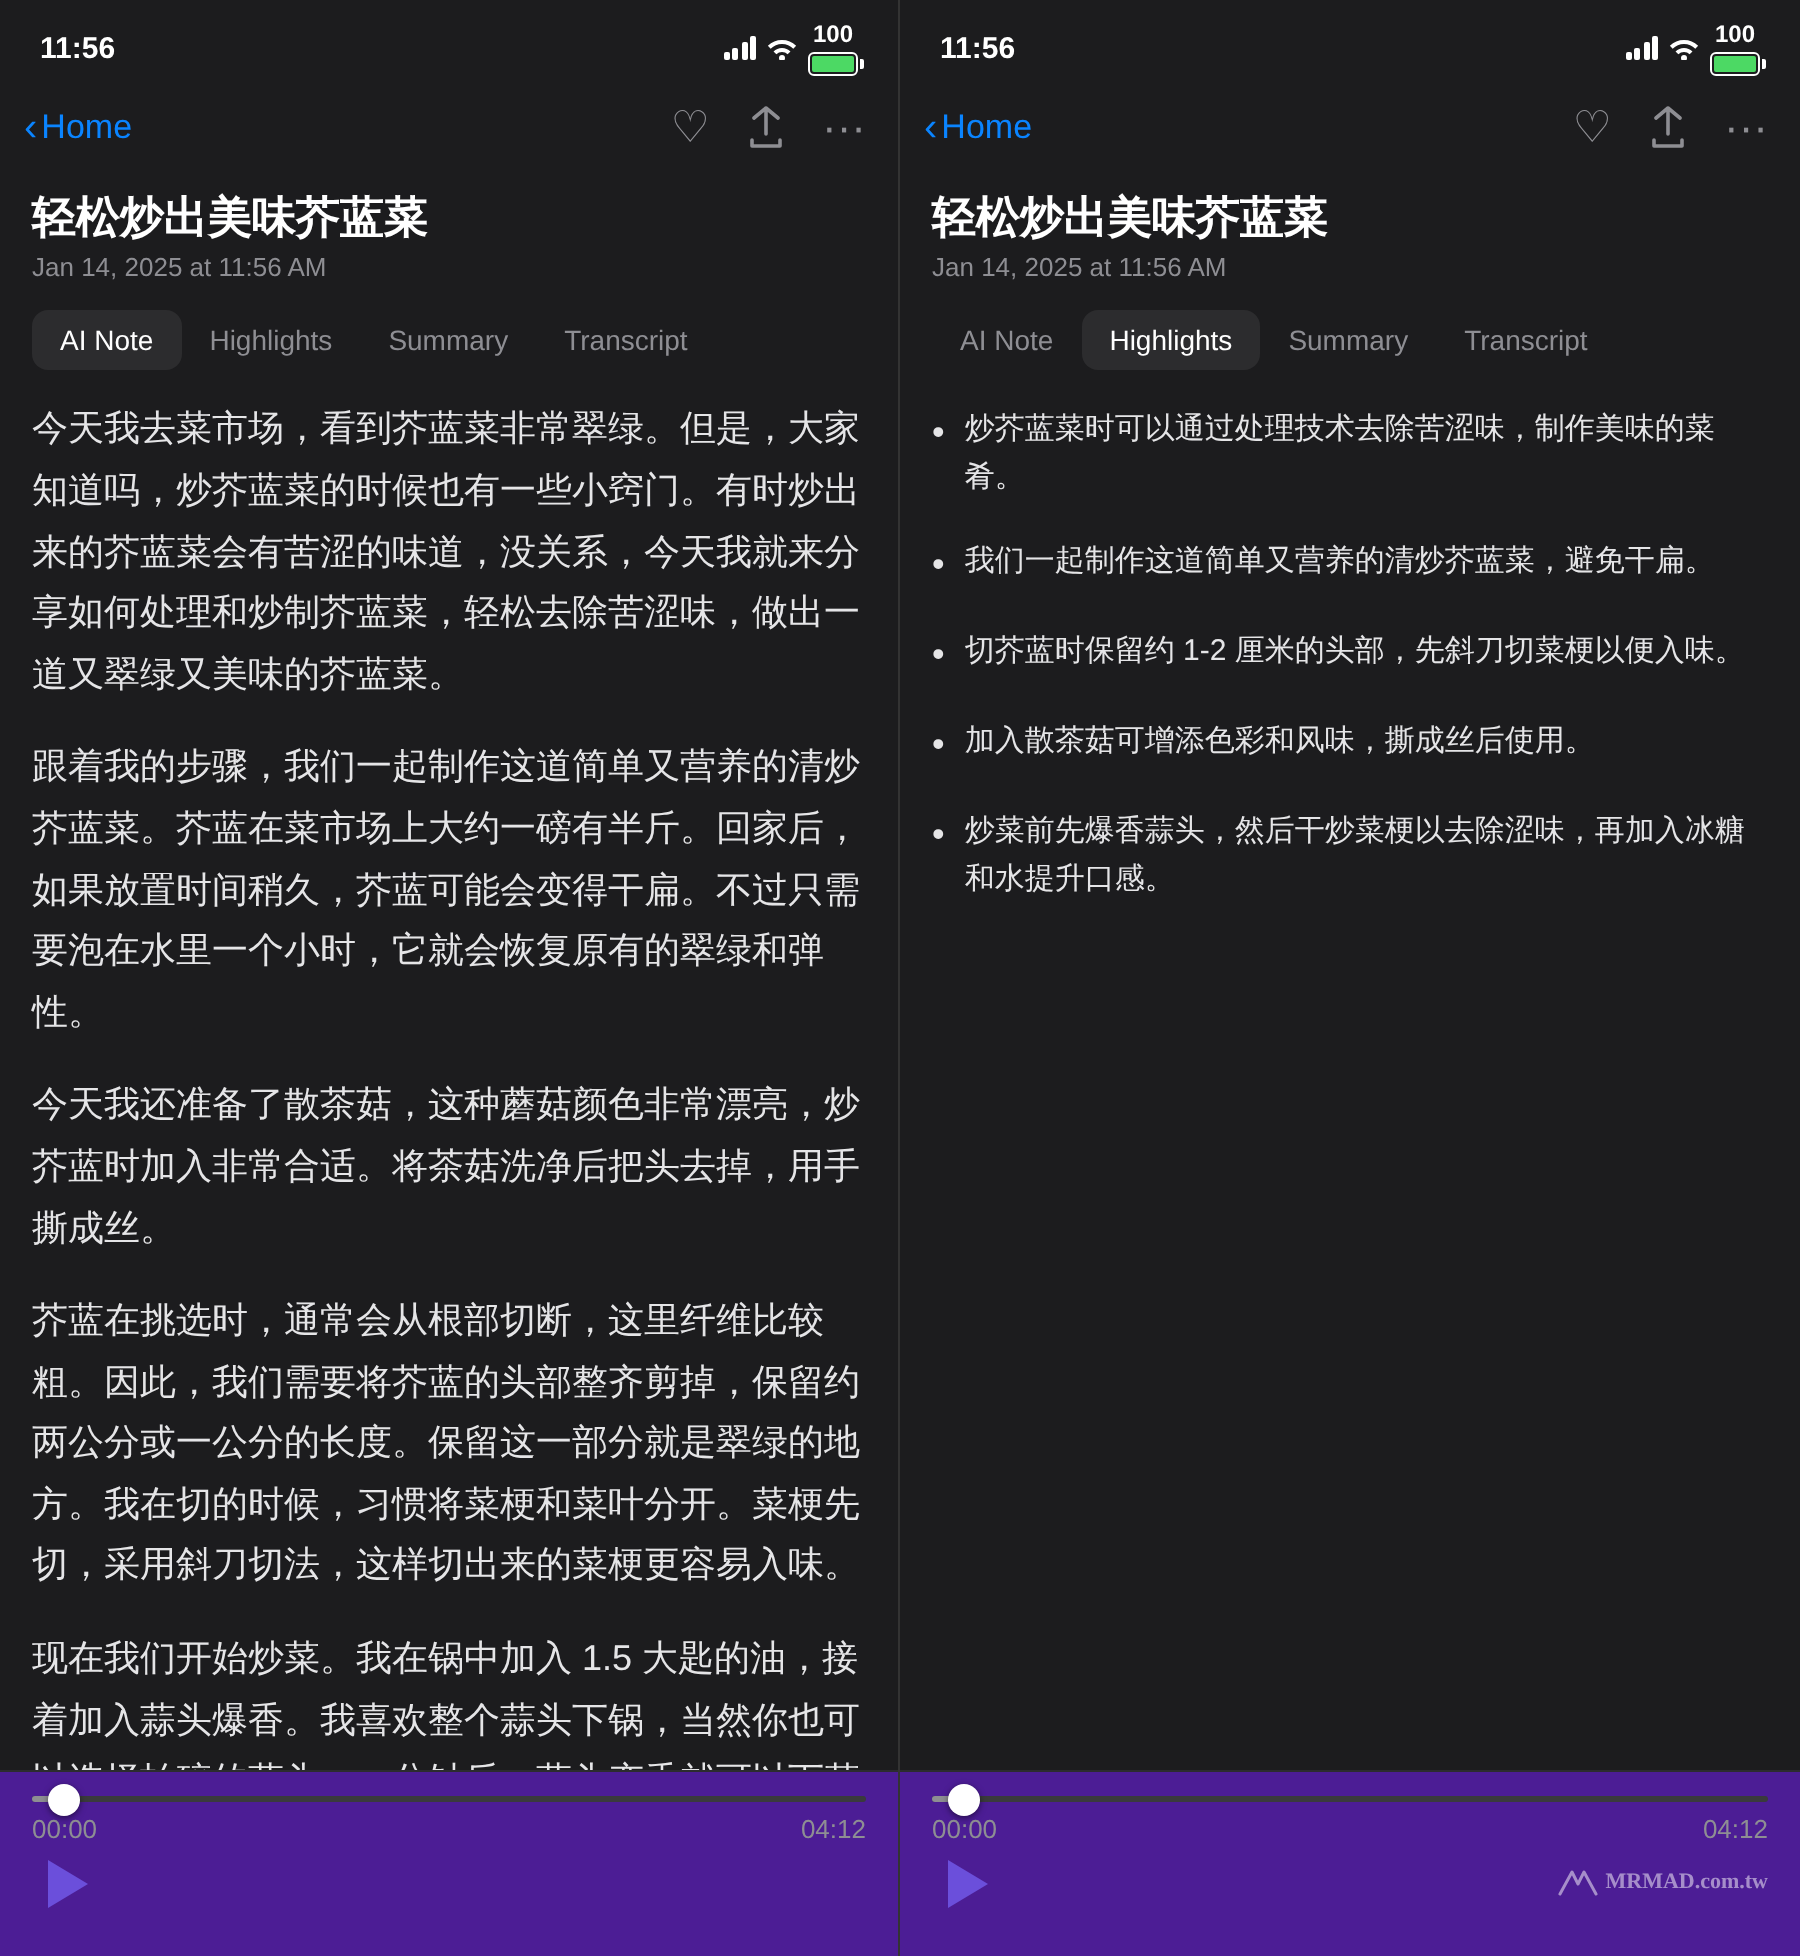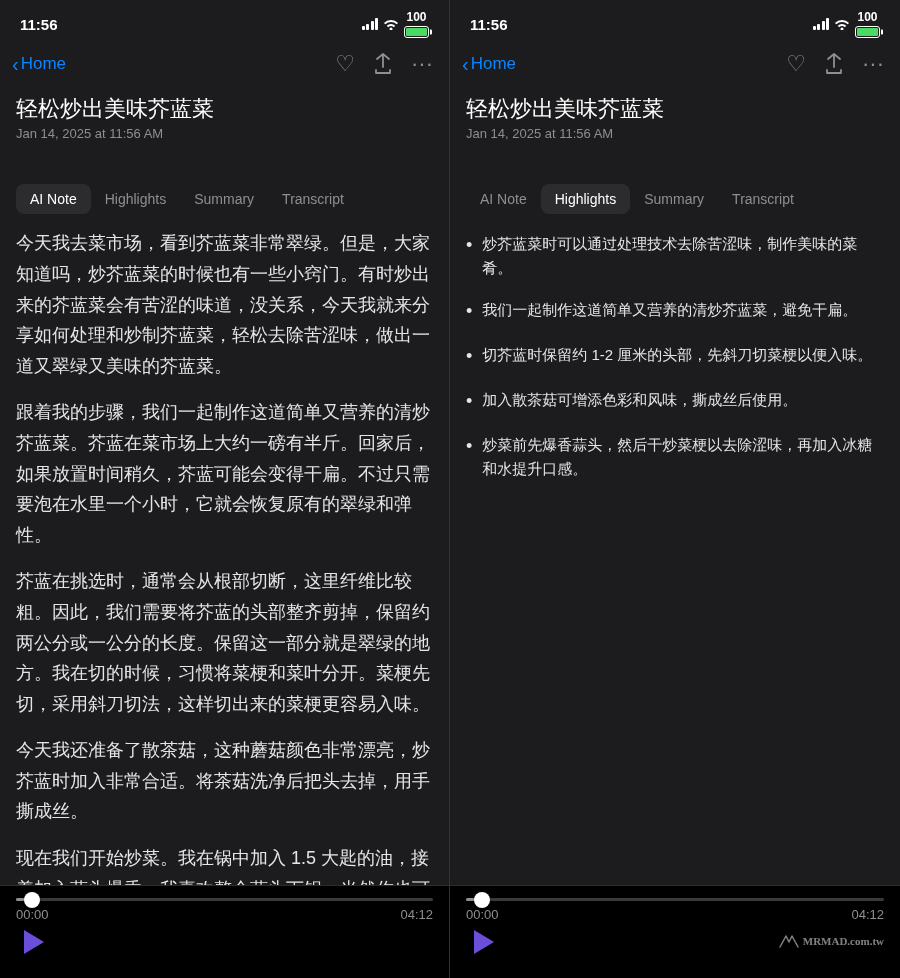--- a/index.html
+++ b/index.html
@@ -159,21 +159,21 @@
       align-items: center;
       justify-content: center;
     }
 
     
     .article-header {
       padding: 8px 16px 4px 16px;
     }
     .article-title {
       font-size: 22px;
-      font-weight: 400;
+      font-weight: 700;
       color: #fff;
       line-height: 1.2;
     }
     .article-date {
       font-size: 13px;
       color: #8e8e93;
       margin-top: 4px;
     }
 
     
@@ -185,21 +185,20 @@
 
     .tab {
       padding: 7px 14px;
       border-radius: 8px;
       font-size: 14px;
       font-weight: 500;
       color: #8e8e93;
       cursor: pointer;
       background: transparent;
       border: none;
-      margin-top: 29px;
     }
 
     .tab.active {
       background: #2c2c2e;
       color: #fff;
     }
 
     
     .content-area {
       flex: 1;
@@ -238,21 +237,21 @@
       color: #e5e5e7;
       font-size: 18px;
       line-height: 1.5;
       flex-shrink: 0;
     }
 
     
     .audio-player {
       padding: 12px 16px 20px 16px;
       border-top: 1px solid #2c2c2e;
-      background: #000000;
+      background: #4c1d95;
     }
 
     .audio-track {
       width: 100%;
       height: 3px;
       background: #3a3a3c;
       border-radius: 2px;
       position: relative;
       margin-bottom: 6px;
     }
@@ -382,22 +381,22 @@
       <button class="tab active">AI Note</button>
       <button class="tab">Highlights</button>
       <button class="tab">Summary</button>
       <button class="tab">Transcript</button>
     </div>
 
     <div class="content-area">
       <div class="content-text">
         <p>今天我去菜市场，看到芥蓝菜非常翠绿。但是，大家知道吗，炒芥蓝菜的时候也有一些小窍门。有时炒出来的芥蓝菜会有苦涩的味道，没关系，今天我就来分享如何处理和炒制芥蓝菜，轻松去除苦涩味，做出一道又翠绿又美味的芥蓝菜。</p>
         <p>跟着我的步骤，我们一起制作这道简单又营养的清炒芥蓝菜。芥蓝在菜市场上大约一磅有半斤。回家后，如果放置时间稍久，芥蓝可能会变得干扁。不过只需要泡在水里一个小时，它就会恢复原有的翠绿和弹性。</p>
+        <p>今天我还准备了散茶菇，这种蘑菇颜色非常漂亮，炒芥蓝时加入非常合适。将茶菇洗净后把头去掉，用手撕成丝。</p>
         <p>芥蓝在挑选时，通常会从根部切断，这里纤维比较粗。因此，我们需要将芥蓝的头部整齐剪掉，保留约两公分或一公分的长度。保留这一部分就是翠绿的地方。我在切的时候，习惯将菜梗和菜叶分开。菜梗先切，采用斜刀切法，这样切出来的菜梗更容易入味。</p>
-        <p>今天我还准备了散茶菇，这种蘑菇颜色非常漂亮，炒芥蓝时加入非常合适。将茶菇洗净后把头去掉，用手撕成丝。</p>
         <p>现在我们开始炒菜。我在锅中加入 1.5 大匙的油，接着加入蒜头爆香。我喜欢整个蒜头下锅，当然你也可以选择拍碎的蒜头。一分钟后，蒜头变香就可以下菜梗，干炒大约 40 秒，这样可以去除菜梗的生味和涩味。</p>
       </div>
     </div>
 
     <div class="audio-player">
       <div class="audio-track">
         <div class="audio-progress" style="width: 3%"></div>
         <div class="audio-knob" style="left: 2%"></div>
       </div>
       <div class="audio-times">

